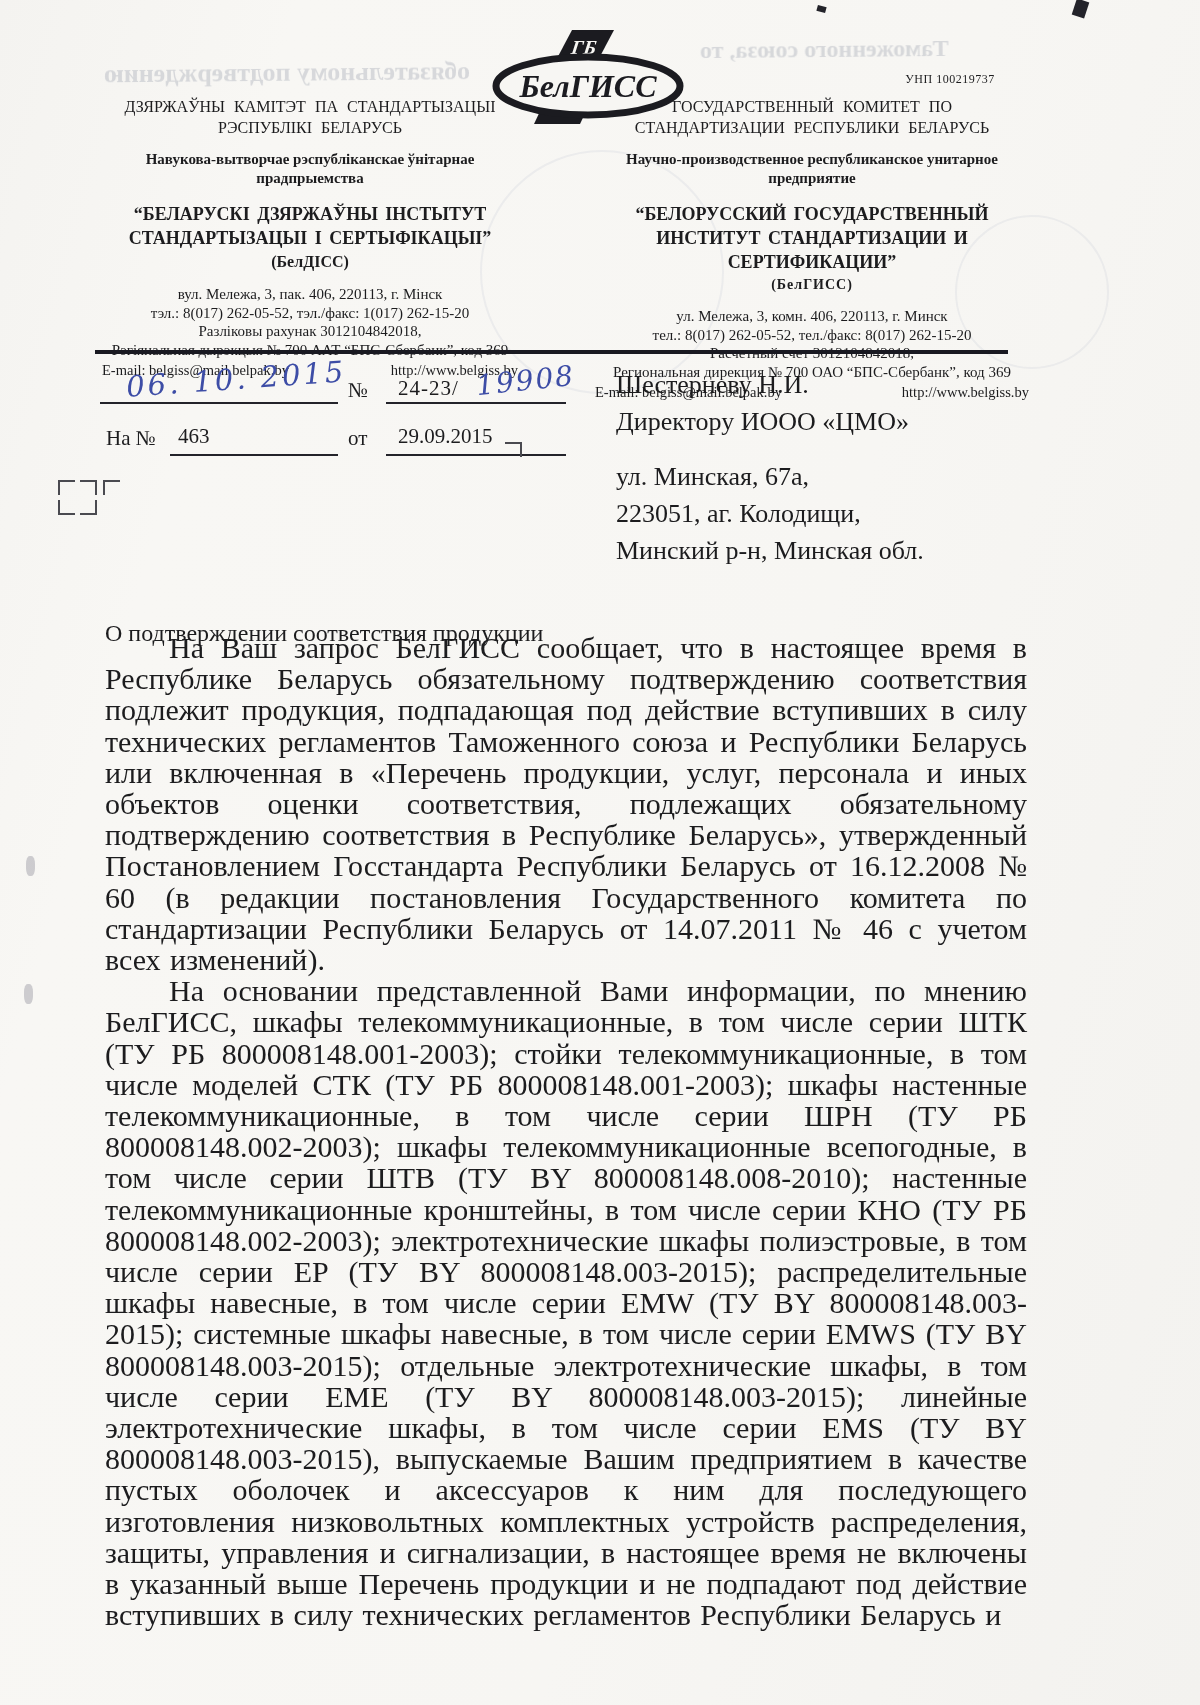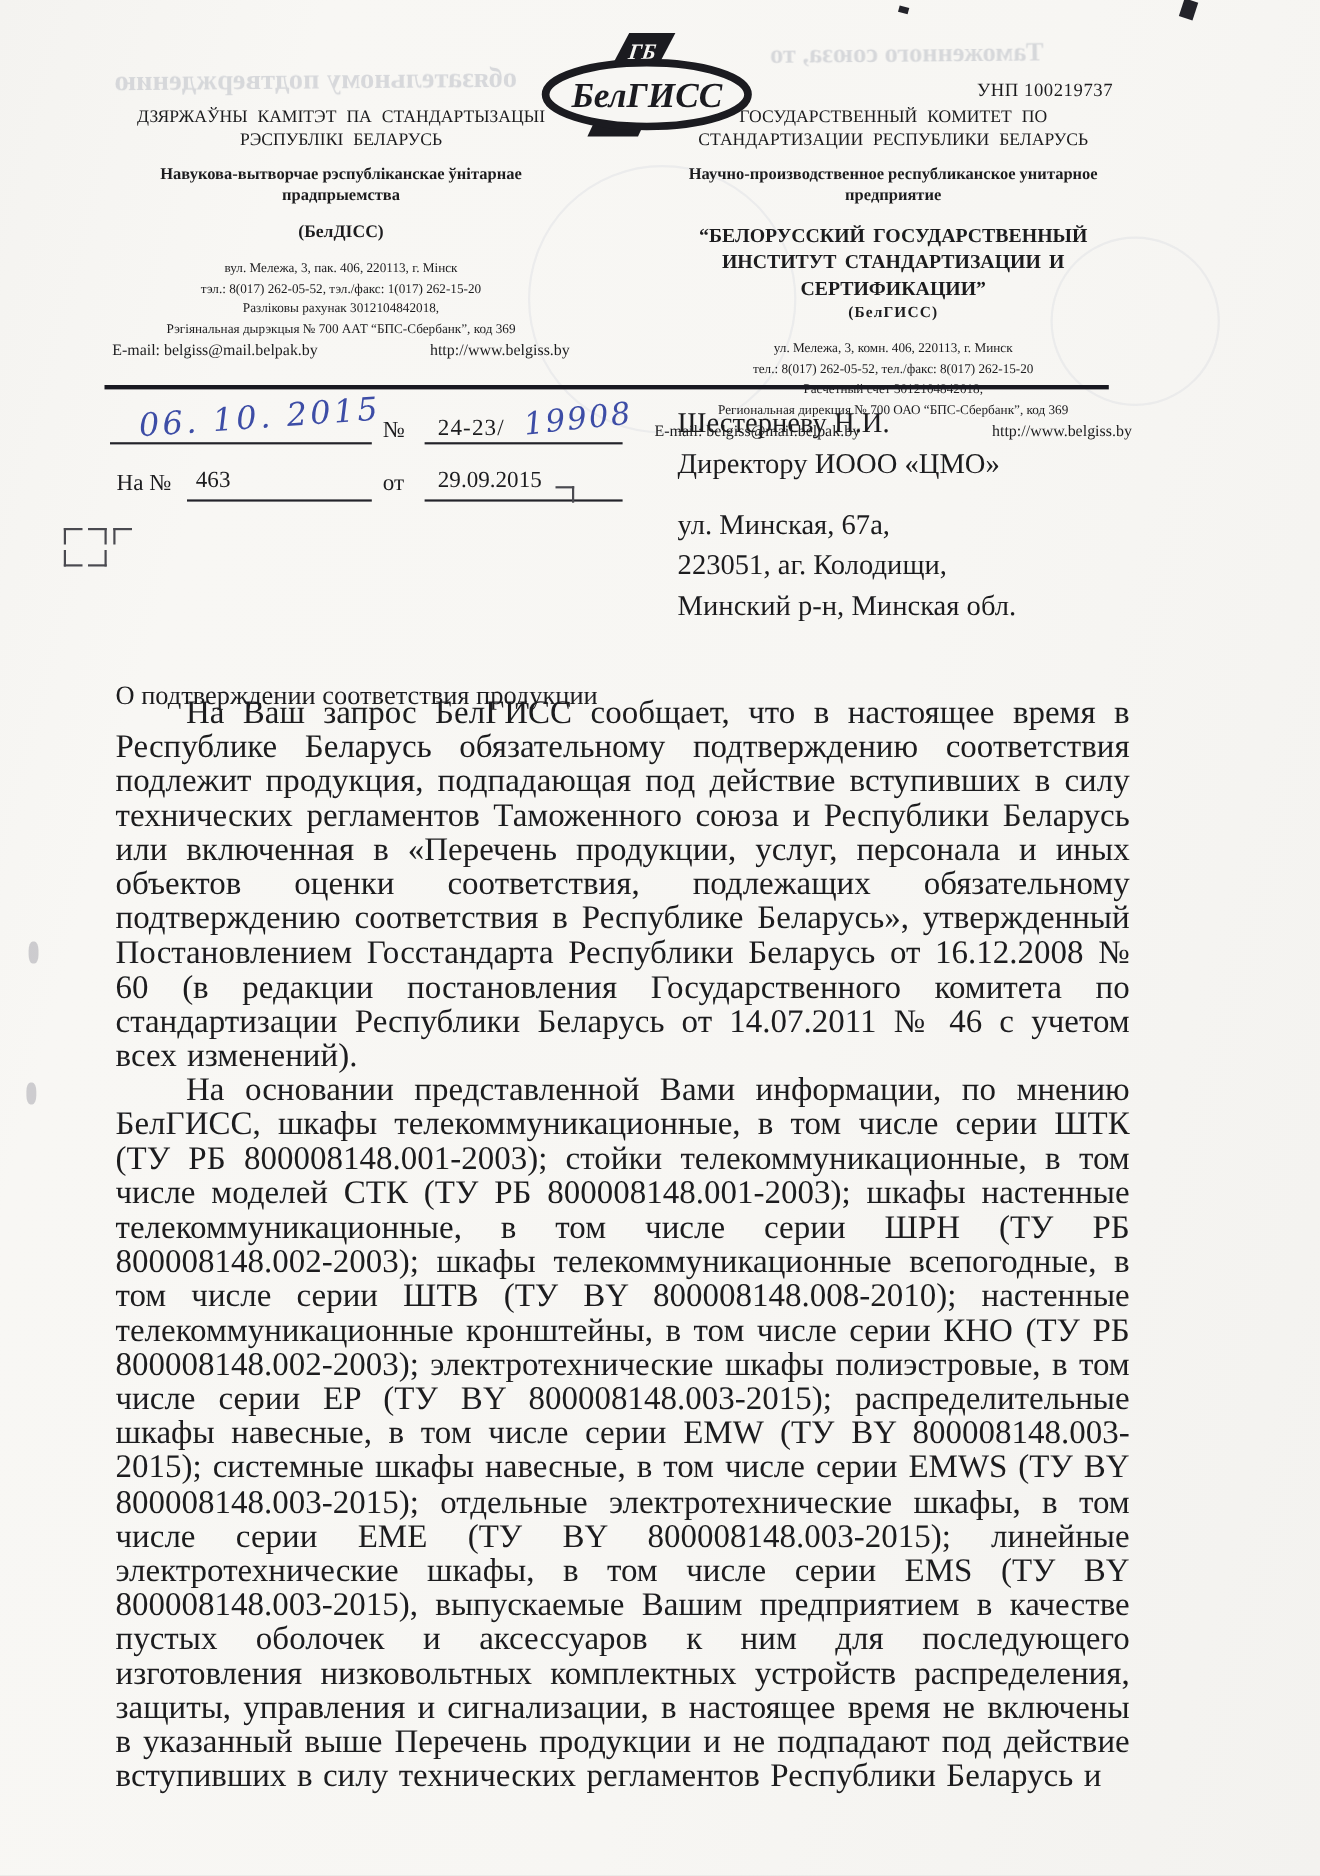--- a/index.html
+++ b/index.html
@@ -26,31 +26,31 @@
   .ghost-seal{
     position:absolute;
     border:2px solid rgba(140,145,175,.10);
     border-radius:50%;
     pointer-events:none;
   }
   .edge-mark{position:absolute;background:#23232a;}
   .side-smudge{position:absolute;background:rgba(95,95,110,.28);border-radius:40%;}
   
   .logo{position:absolute;left:468px;top:30px;width:240px;height:96px;}
-  .unp{position:absolute;left:855px;top:72px;width:190px;text-align:center;font-size:17px;letter-spacing:.5px;}
+  .unp{position:absolute;left:855px;top:72px;width:190px;text-align:center;font-size:12px;letter-spacing:.5px;}
   
   .hcol{position:absolute;top:96px;text-align:center;}
   .hcol-left{left:100px;width:420px;}
   .hcol-right{left:593px;width:438px;}
   .committee{font-size:16px;line-height:21px;word-spacing:5px;margin:0 0 12px 0;}
   .orgtype{font-size:15px;font-weight:bold;line-height:19px;margin:0 0 14px 0;}
   .institute{font-size:18px;font-weight:bold;line-height:24px;word-spacing:3px;margin:0 0 3px 0;}
   .abbr{font-size:16px;font-weight:bold;margin:0 0 14px 0;}
   .hcol-right .abbr{font-size:14px;letter-spacing:1px;}
-  .addr{font-size:12px;line-height:18.5px;margin:0;}
+  .addr{font-size:15px;line-height:18.5px;margin:0;}
   .emailrow{display:flex;justify-content:space-between;font-size:14.5px;margin-top:3px;padding:0 2px;}
   .header-rule{position:absolute;left:95px;top:350px;width:913px;height:4px;background:#191921;}
   
   .ref{position:absolute;left:98px;top:360px;width:470px;font-size:21px;}
   .ref-row{position:relative;height:52px;}
   .u-line{position:absolute;border-bottom:2px solid #23232a;}
   .hand{font-style:italic;color:#3d4da6;font-family:"DejaVu Serif",serif;}
   .hand-date{position:absolute;left:28px;top:2px;font-size:29px;letter-spacing:3px;transform:rotate(-4deg);}
   .no-label{position:absolute;left:250px;top:18px;}
   .no-printed{position:absolute;left:300px;top:16px;letter-spacing:1px;}
@@ -96,20 +96,21 @@
       <ellipse cx="120" cy="56" rx="92" ry="29" fill="#f7f6f3" stroke="#1b1b20" stroke-width="7"></ellipse>
       <text x="120" y="67" font-size="32" font-style="italic" font-weight="bold" fill="#1b1b20" font-family="Liberation Serif, serif" text-anchor="middle">БелГИСС</text>
     </svg>
   </div>
 
   <div class="unp">УНП 100219737</div>
 
   <div class="hcol hcol-left">
     <p class="committee">ДЗЯРЖАЎНЫ КАМІТЭТ ПА СТАНДАРТЫЗАЦЫІ РЭСПУБЛІКІ БЕЛАРУСЬ</p>
     <p class="orgtype">Навукова-вытворчае рэспубліканскае ўнітарнае прадпрыемства</p>
+    <p class="institute">“БЕЛАРУСКІ ДЗЯРЖАЎНЫ ІНСТЫТУТ СТАНДАРТЫЗАЦЫІ І СЕРТЫФІКАЦЫІ”</p>
     <p class="abbr">(БелДІСС)</p>
     <p class="addr">вул. Мележа, 3, пак. 406, 220113, г. Мінск</p>
     <p class="addr">тэл.: 8(017) 262-05-52, тэл./факс: 1(017) 262-15-20</p>
     <p class="addr">Разліковы рахунак 3012104842018,</p>
     <p class="addr">Рэгіянальная дырэкцыя № 700 ААТ “БПС-Сбербанк”, код 369</p>
     <div class="emailrow">
       <span>E-mail:  belgiss@mail.belpak.by</span>
       <span>http://www.belgiss.by</span>
     </div>
   </div>

